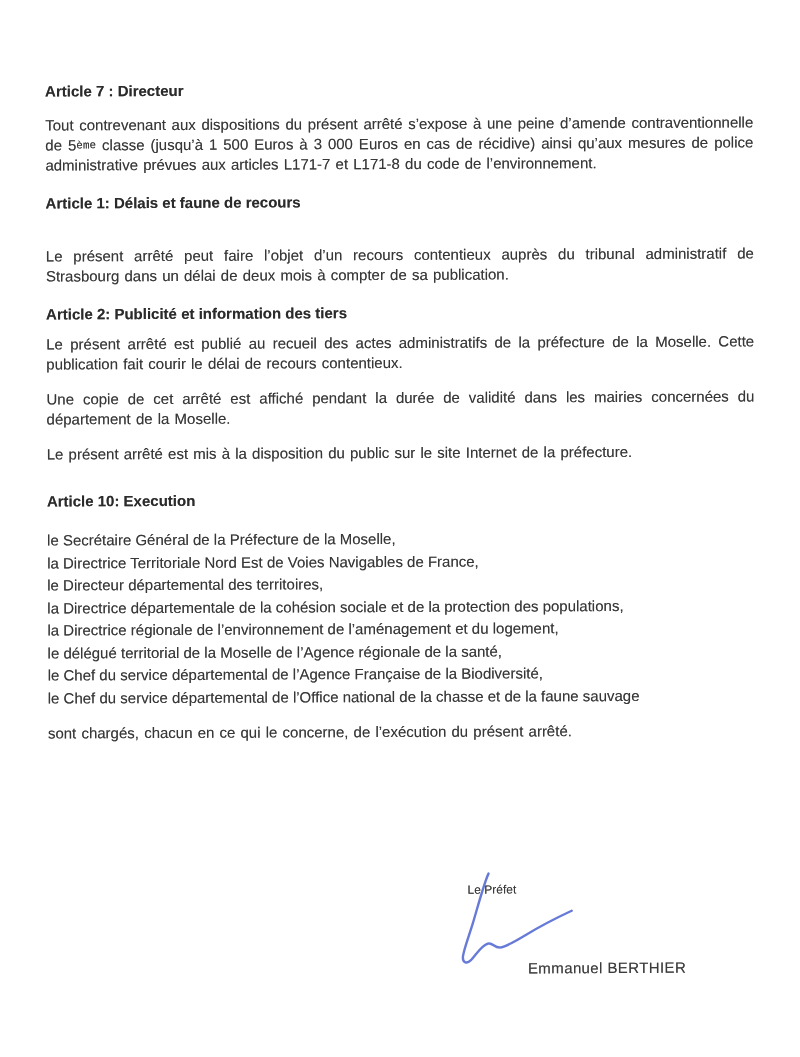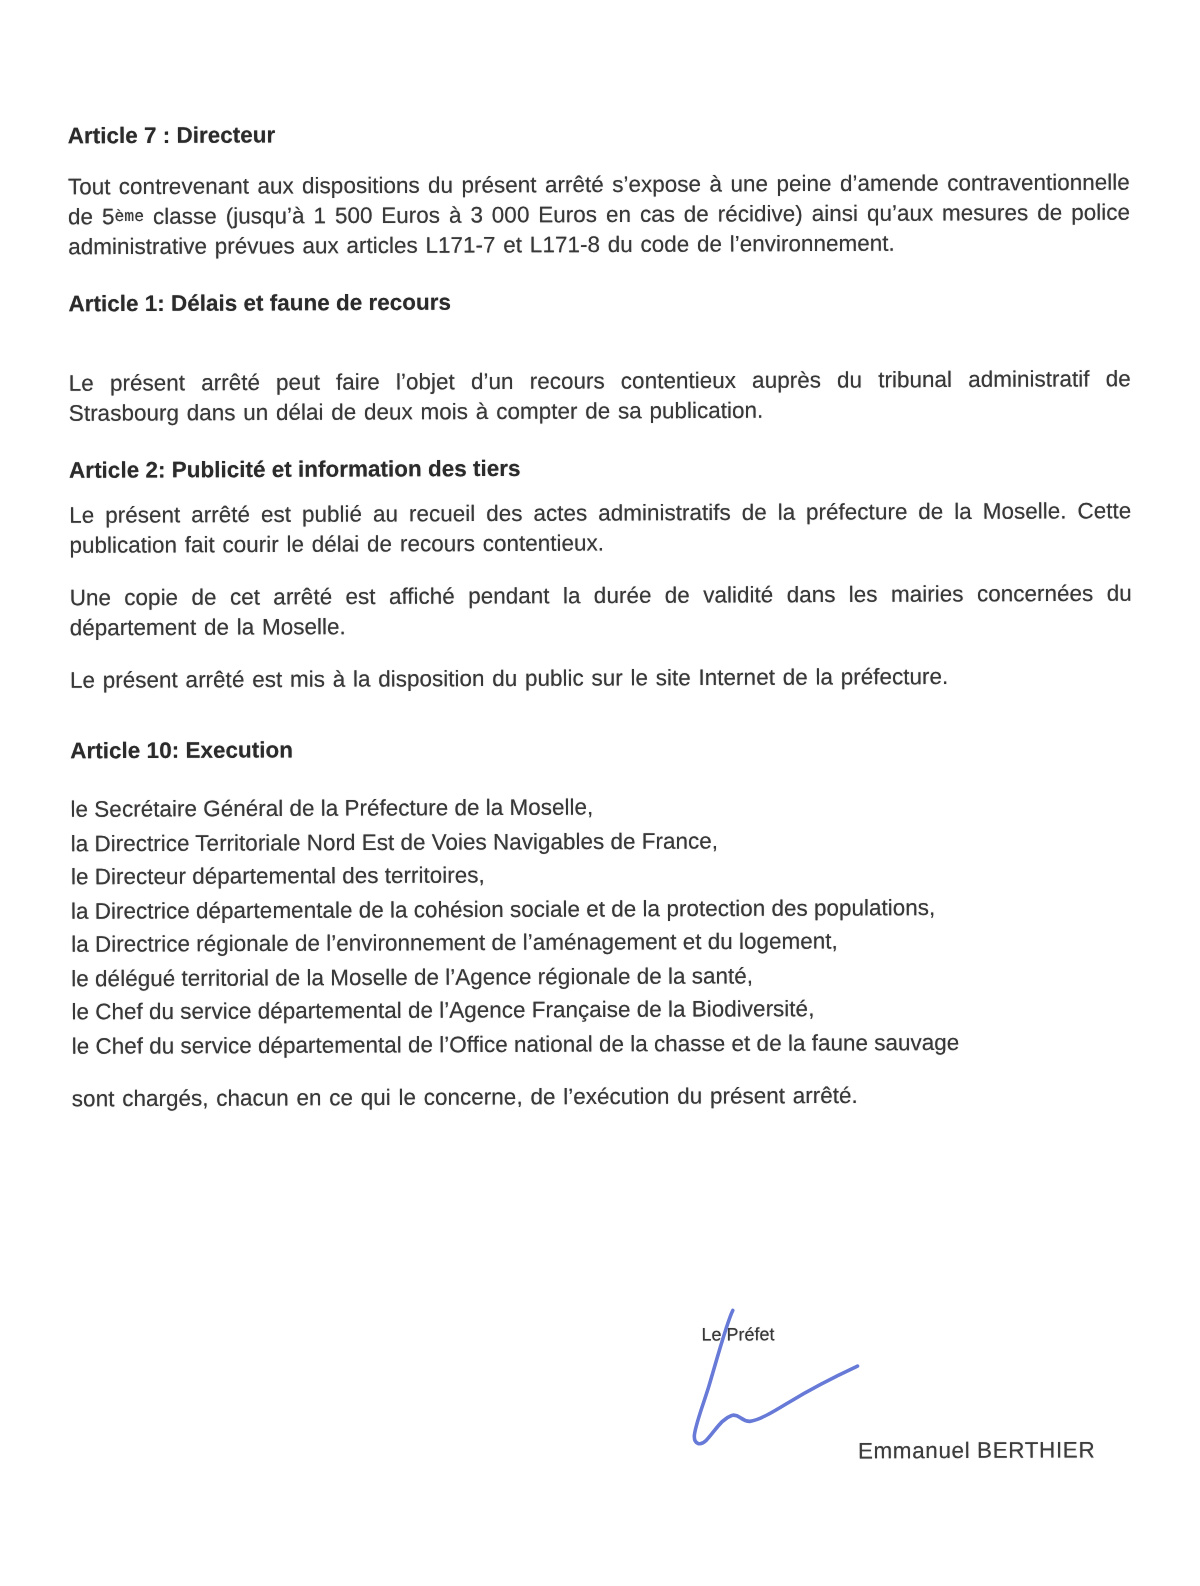--- a/index.html
+++ b/index.html
@@ -39,21 +39,21 @@
   .officials{margin-top:18px;font-size:15px;line-height:22.5px;color:#383838;}
   .official-line{white-space:nowrap;}
   .closing{margin-top:14px;text-align:left;}
   .role{
     position:absolute;left:466px;top:835px;
     font-size:12px;color:#383838;margin-top:48px;
   }
   .sig-svg{position:absolute;left:453px;top:870px;}
   .name{
     position:absolute;left:526px;top:960px;
-    font-size:15px;color:#3c3c3c;letter-spacing:.4px;margin-left:44px;
+    font-size:15px;color:#3c3c3c;letter-spacing:.4px;
   }
 </style>
 </head>
 <body>
 
 <div class="page">
   <div class="content">
 
     <div class="heading">
       <span class="ul">Article 7 :</span>

